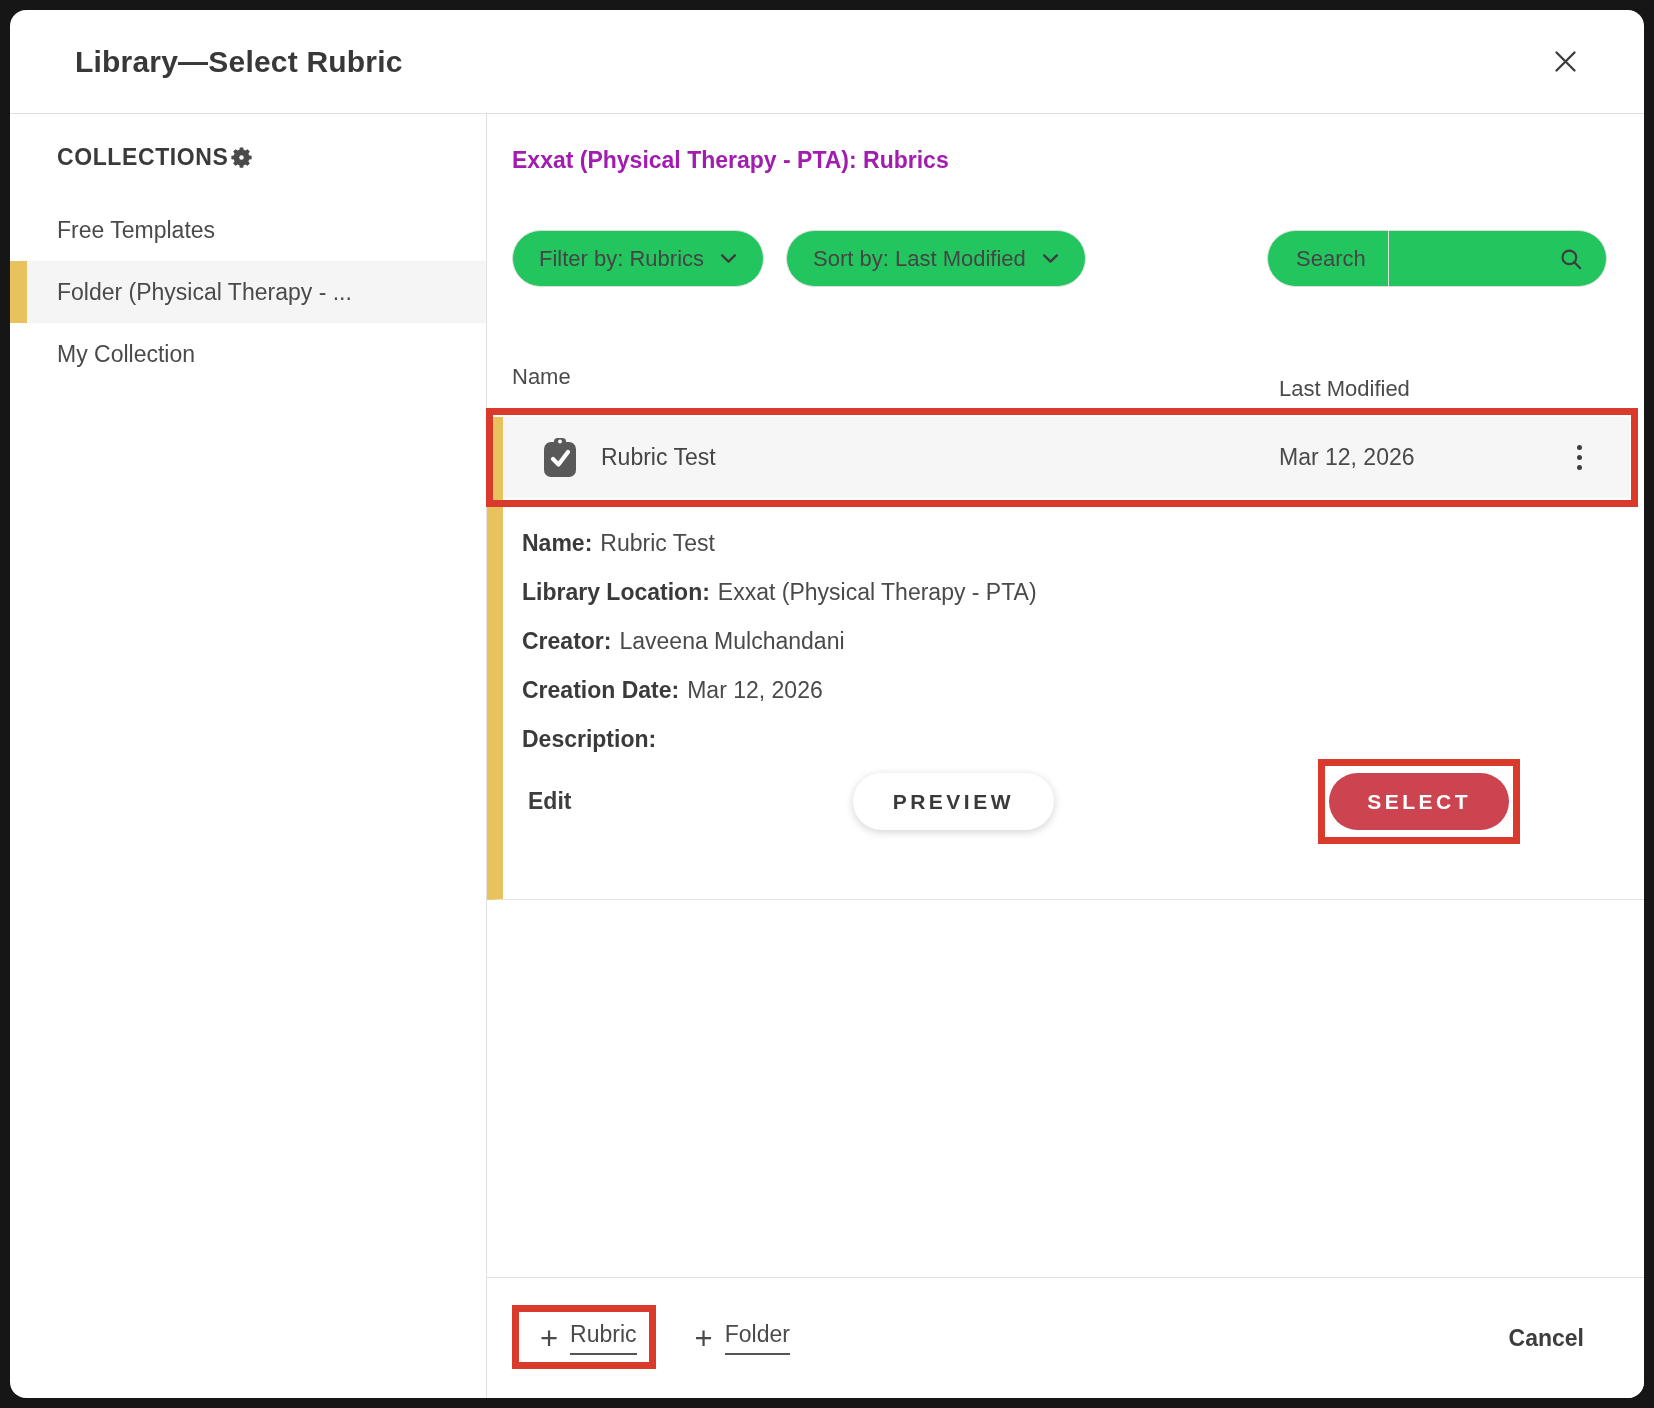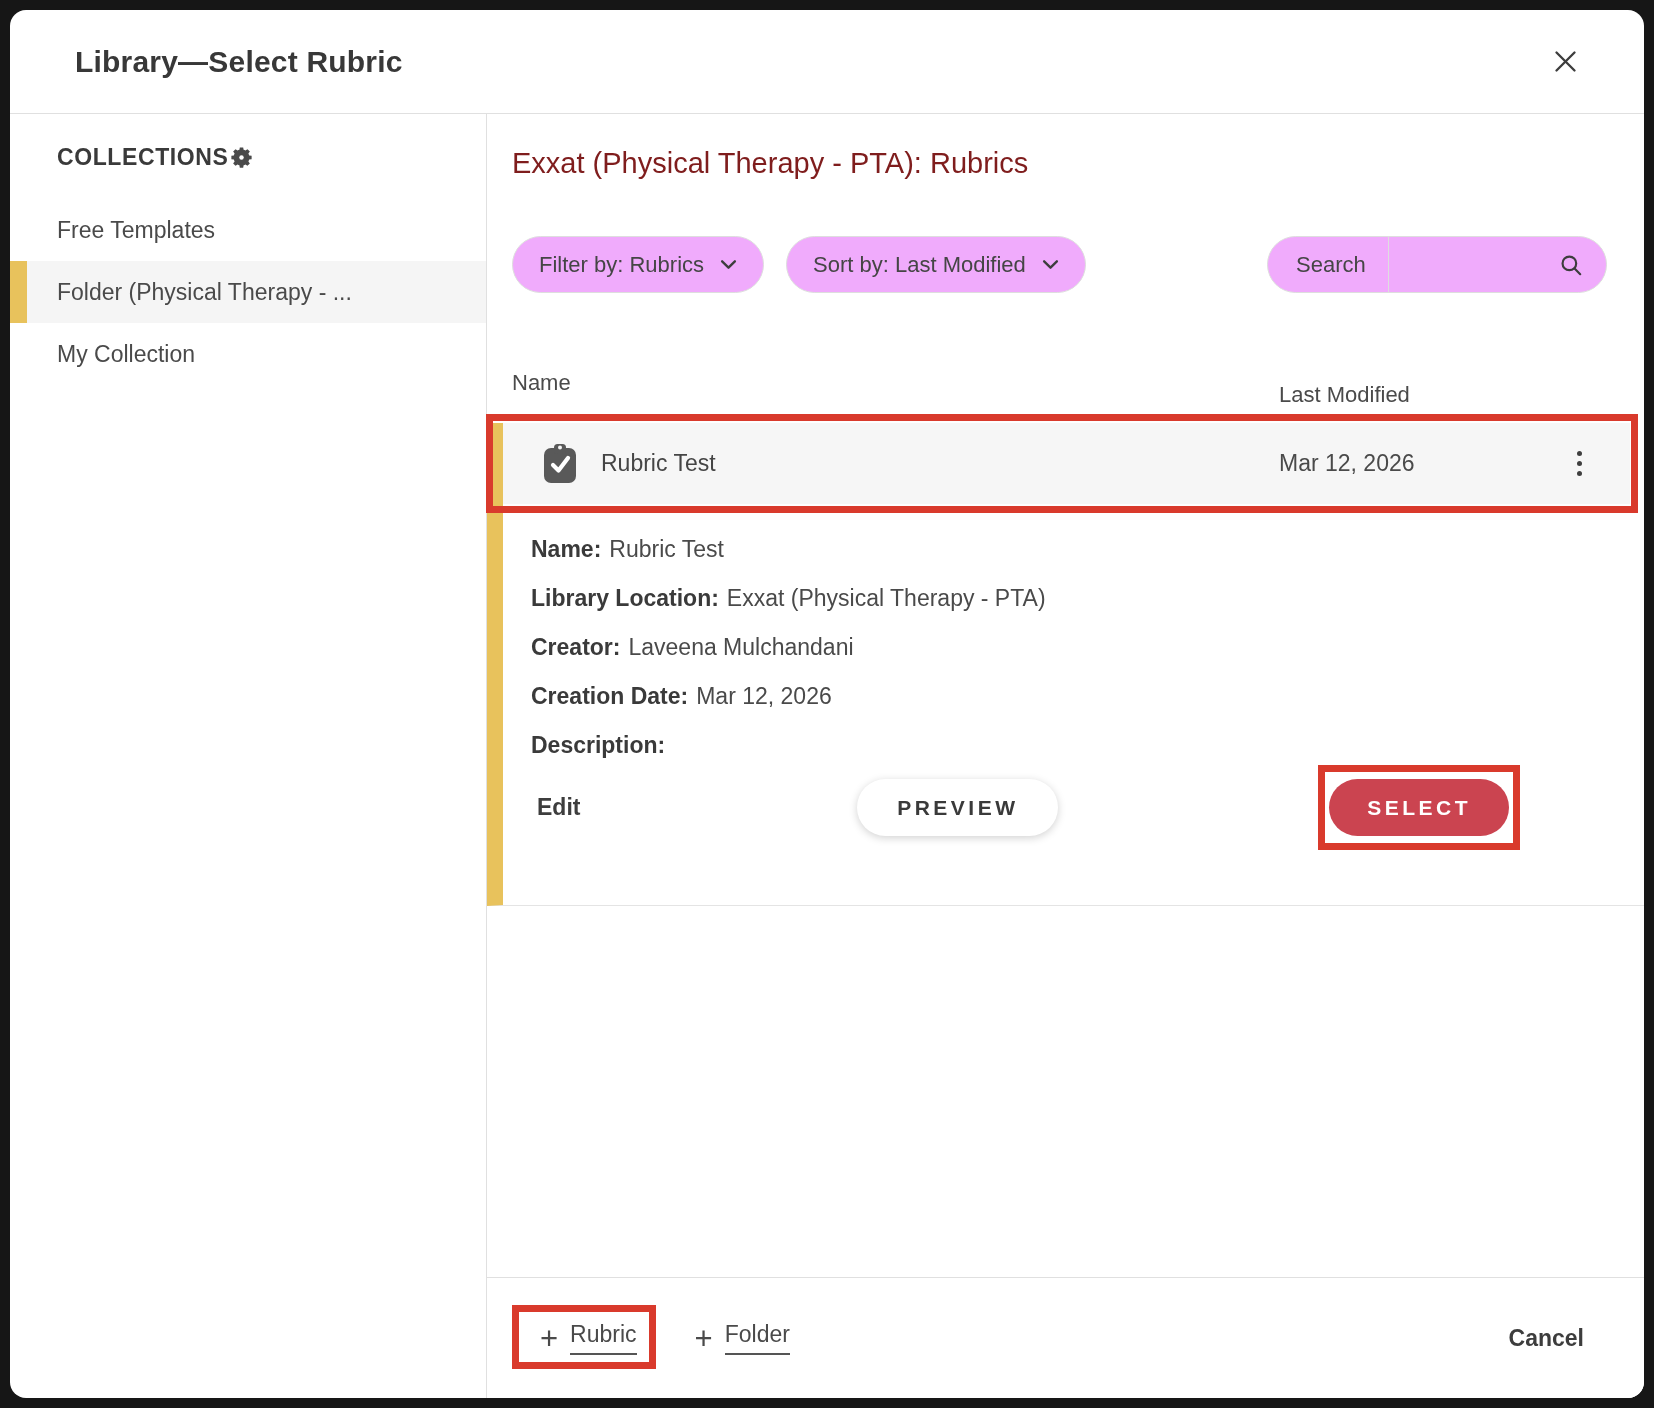--- a/index.html
+++ b/index.html
@@ -31,24 +31,24 @@
   .side-item{
     position:relative;height:62px;display:flex;align-items:center;
     padding-left:47px;font-size:23px;color:#4a4a4a;cursor:pointer;box-sizing:border-box;
   }
   .side-item.selected{background:#f5f5f5;}
   .side-item.selected::before{
     content:"";position:absolute;left:0;top:0;bottom:0;width:17px;background:#e8c25c;
   }
   
   .main{flex:1;position:relative;min-width:0;}
-  .main-heading{margin:33px 30px 0 25px;font-size:29px;font-weight:normal;color:#7f1d1d;}
+  .main-heading{margin:33px 30px 0 25px;font-size:23px;font-weight:bold;color:#a21caf;}
   .toolbar{display:flex;align-items:center;margin:56px 37px 0 25px;}
   .pill{
-    height:57px;border:1px solid #dedede;border-radius:29px;background:#f0abfc;
+    height:57px;border:1px solid #dedede;border-radius:29px;background:#22c55e;
     display:flex;align-items:center;padding:0 26px;font-size:22px;color:#454545;
     box-sizing:border-box;cursor:pointer;
   }
   .pill .chev{margin-left:16px;display:flex;}
   .sort-pill{margin-left:22px;}
   .search-pill{margin-left:auto;width:340px;padding:0;cursor:default;overflow:hidden;}
   .search-pill .search-label{padding:0 0 0 28px;flex:0 0 auto;}
   .search-pill .search-divider{width:1px;align-self:stretch;background:#dedede;margin-left:22px;}
   .search-pill input{
     flex:1;min-width:0;border:none;outline:none;height:100%;font-size:22px;
@@ -65,21 +65,21 @@
   }
   .row-label{margin-left:24px;font-size:23px;color:#454545;}
   .row-date{position:absolute;left:776px;font-size:23px;color:#4a4a4a;}
   .kebab-btn{position:absolute;right:42px;background:none;border:none;padding:6px;display:flex;flex-direction:column;gap:5px;cursor:pointer;}
   .kebab-btn i{width:5px;height:5px;border-radius:50%;background:#3f3f3f;display:block;}
   .annot{position:absolute;border:7px solid #d93a2c;pointer-events:none;z-index:6;}
   .annot-row{top:-9px;bottom:-9px;left:-1px;right:6px;}
   
   .detail{
     border-left:16px solid #e8c25c;border-bottom:1px solid #e4e4e4;
-    min-height:402px;box-sizing:border-box;padding:30px 0 0 28px;
+    min-height:402px;box-sizing:border-box;padding:30px 0 0 19px;
   }
   .detail-line{font-size:23px;line-height:30px;margin-bottom:19px;color:#4a4a4a;}
   .detail-line b{color:#3a3a3a;font-weight:bold;margin-right:8px;}
   .detail-actions{display:flex;align-items:center;justify-content:space-between;margin:14px 135px 0 0;gap:32px;}
   .edit-link{font-size:23px;font-weight:bold;color:#3d3d3d;background:none;border:none;cursor:pointer;padding:0 6px;font-family:"Liberation Sans",sans-serif;}
   .btn-pill{
     height:57px;border-radius:29px;border:none;cursor:pointer;
     font-family:"Liberation Sans",sans-serif;font-size:21px;font-weight:bold;letter-spacing:3.5px;
     display:flex;align-items:center;justify-content:center;
   }

